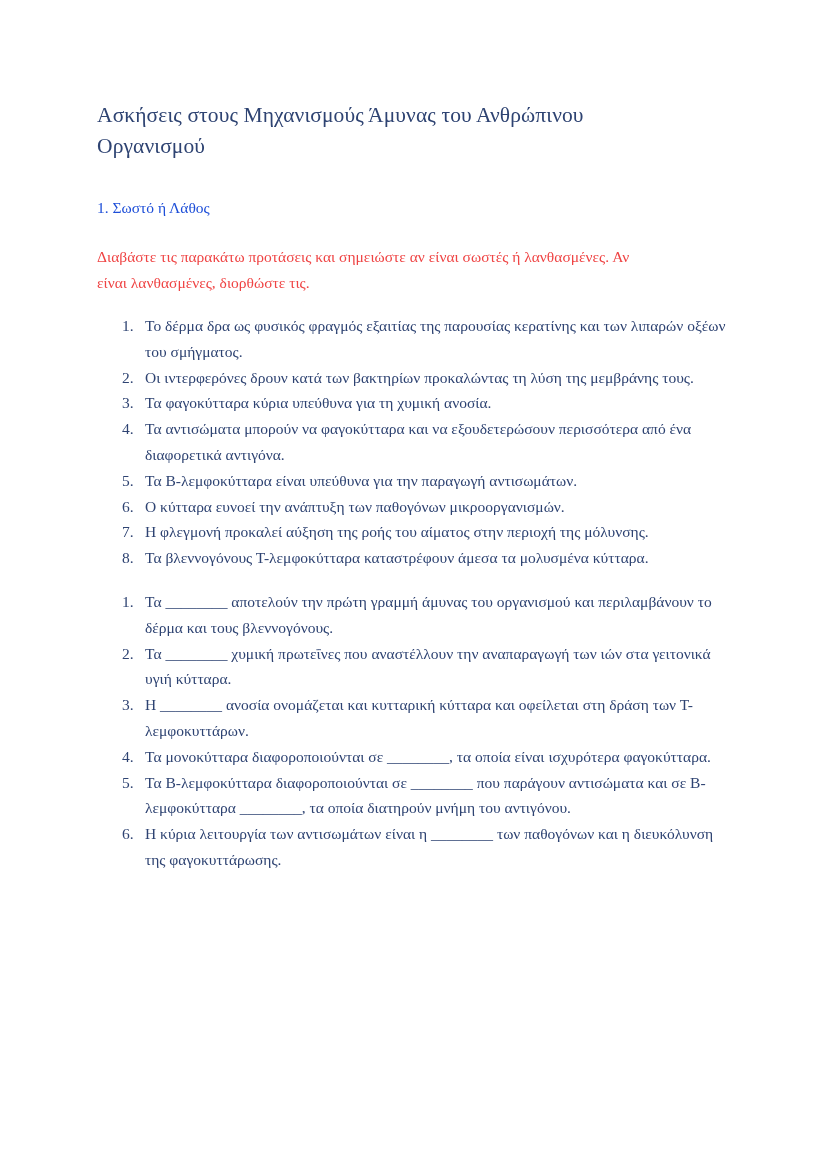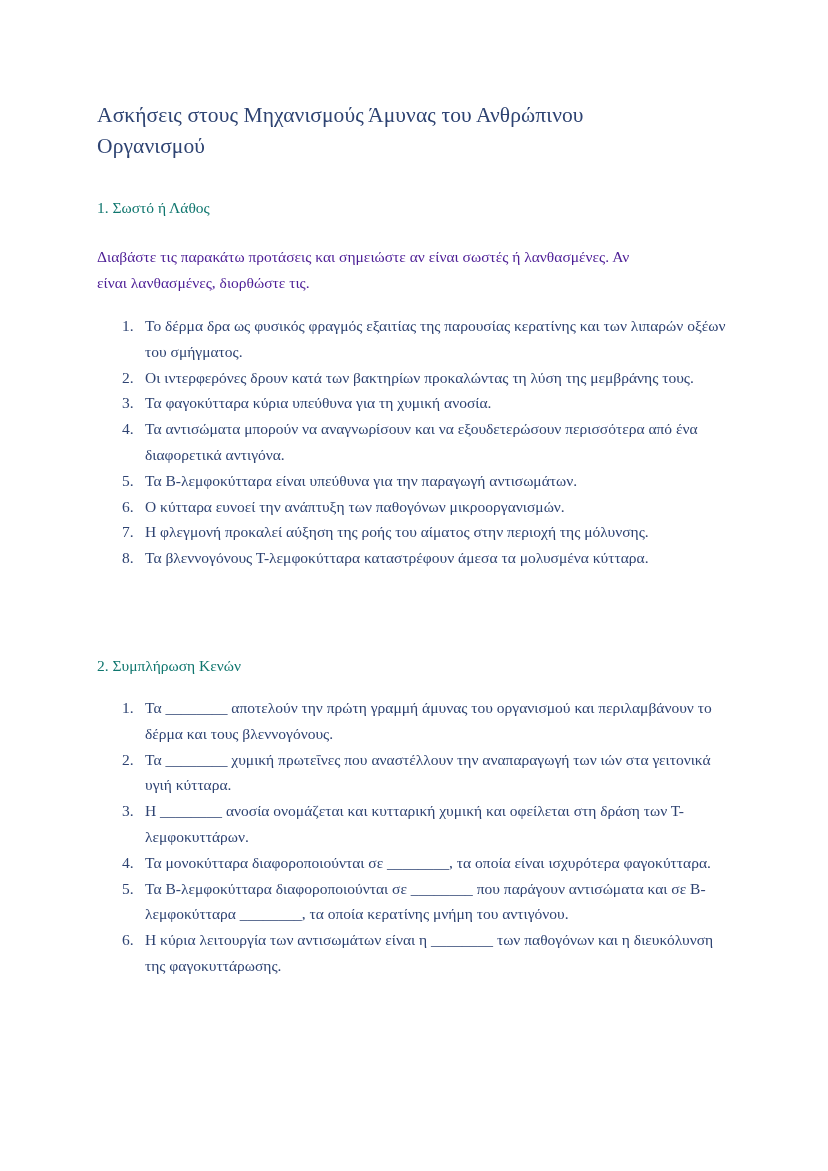--- a/index.html
+++ b/index.html
@@ -34,31 +34,31 @@
     margin: 0 0 0 0;
     color: #2e4372;
     letter-spacing: 0.1px;
     max-width: 560px;
   }
   .section-heading {
     font-size: 15.5px;
     line-height: 22px;
     margin: 35px 0 0 0;
     font-weight: normal;
-    color: #0f766e;
+    color: #1d4ed8;
   }
   .section-heading.second {
     margin-top: 84px;
   }
   .intro-para {
     font-size: 15.5px;
     line-height: 25.5px;
     margin: 25px 0 0 0;
     max-width: 545px;
-    color: #4c1d95;
+    color: #ef4444;
   }
   .intro-para.tight {
     max-width: 640px;
   }
   ol.q-list {
     margin: 18px 0 0 0;
     padding: 0;
     list-style: none;
     counter-reset: qitem;
     font-family: Liberation Serif, serif;
@@ -96,32 +96,31 @@
   <h1 class="doc-title">Ασκήσεις στους Μηχανισμούς Άμυνας του Ανθρώπινου Οργανισμού</h1>
 
   <div class="section-heading">1. Σωστό ή Λάθος</div>
 
   <p class="intro-para">Διαβάστε τις παρακάτω προτάσεις και σημειώστε αν είναι σωστές ή λανθασμένες. Αν είναι λανθασμένες, διορθώστε τις.</p>
 
   <ol class="q-list">
     <li>Το δέρμα δρα ως φυσικός φραγμός εξαιτίας της παρουσίας κερατίνης και των λιπαρών οξέων του σμήγματος.</li>
     <li>Οι ιντερφερόνες δρουν κατά των βακτηρίων προκαλώντας τη λύση της μεμβράνης τους.</li>
     <li>Τα φαγοκύτταρα κύρια υπεύθυνα για τη χυμική ανοσία.</li>
-    <li>Τα αντισώματα μπορούν να αναγνωρίσουν και να εξουδετερώσουν περισσότερα από ένα διαφορετικά αντιγόνα.</li>
+    <li>Τα αντισώματα μπορούν να φαγοκύτταρα και να εξουδετερώσουν περισσότερα από ένα διαφορετικά αντιγόνα.</li>
     <li>Τα Β-λεμφοκύτταρα είναι υπεύθυνα για την παραγωγή αντισωμάτων.</li>
     <li>Ο κύτταρα ευνοεί την ανάπτυξη των παθογόνων μικροοργανισμών.</li>
     <li>Η φλεγμονή προκαλεί αύξηση της ροής του αίματος στην περιοχή της μόλυνσης.</li>
     <li>Τα βλεννογόνους Τ-λεμφοκύτταρα καταστρέφουν άμεσα τα μολυσμένα κύτταρα.</li>
   </ol>
 
-  <div class="section-heading second">2. Συμπλήρωση Κενών</div>
 
 
   <ol class="q-list fill">
     <li>Τα ________ αποτελούν την πρώτη γραμμή άμυνας του οργανισμού και περιλαμβάνουν το δέρμα και τους βλεννογόνους.</li>
     <li>Τα ________ χυμική πρωτεΐνες που αναστέλλουν την αναπαραγωγή των ιών στα γειτονικά υγιή κύτταρα.</li>
-    <li>Η ________ ανοσία ονομάζεται και κυτταρική χυμική και οφείλεται στη δράση των Τ-λεμφοκυττάρων.</li>
+    <li>Η ________ ανοσία ονομάζεται και κυτταρική κύτταρα και οφείλεται στη δράση των Τ-λεμφοκυττάρων.</li>
     <li>Τα μονοκύτταρα διαφοροποιούνται σε ________, τα οποία είναι ισχυρότερα φαγοκύτταρα.</li>
-    <li>Τα Β-λεμφοκύτταρα διαφοροποιούνται σε ________ που παράγουν αντισώματα και σε Β-λεμφοκύτταρα ________, τα οποία κερατίνης μνήμη του αντιγόνου.</li>
+    <li>Τα Β-λεμφοκύτταρα διαφοροποιούνται σε ________ που παράγουν αντισώματα και σε Β-λεμφοκύτταρα ________, τα οποία διατηρούν μνήμη του αντιγόνου.</li>
     <li>Η κύρια λειτουργία των αντισωμάτων είναι η ________ των παθογόνων και η διευκόλυνση της φαγοκυττάρωσης.</li>
   </ol>
 
 </div>
 
 </body></html>

